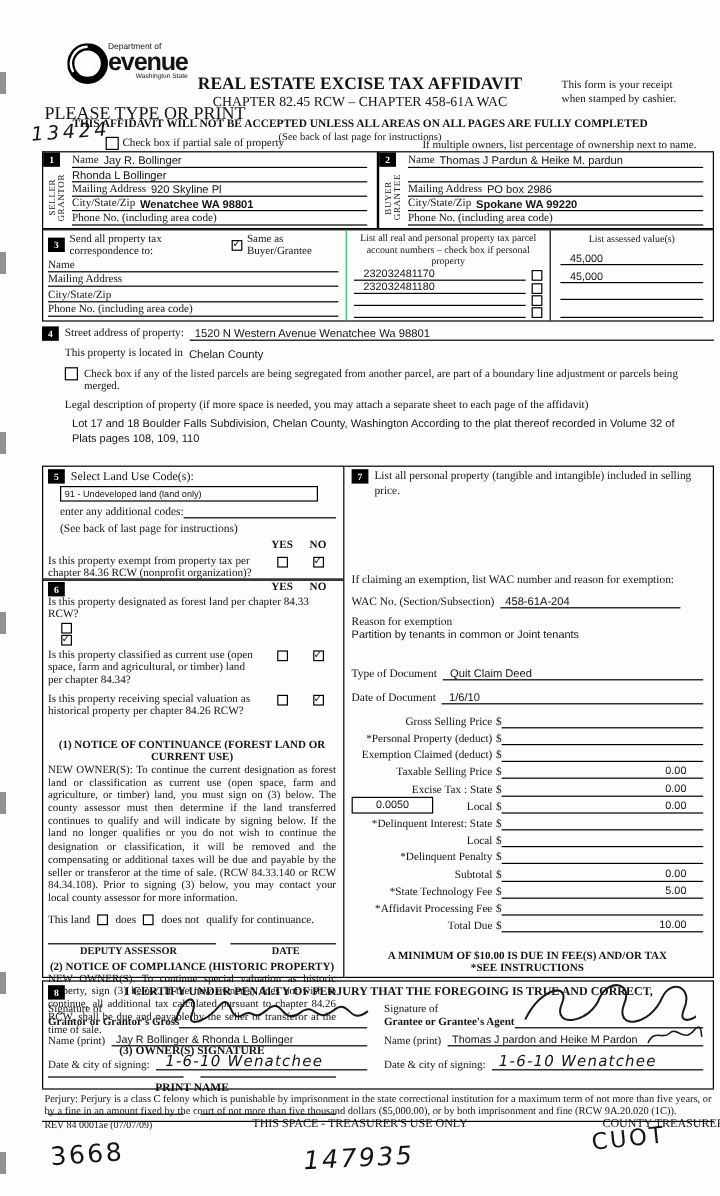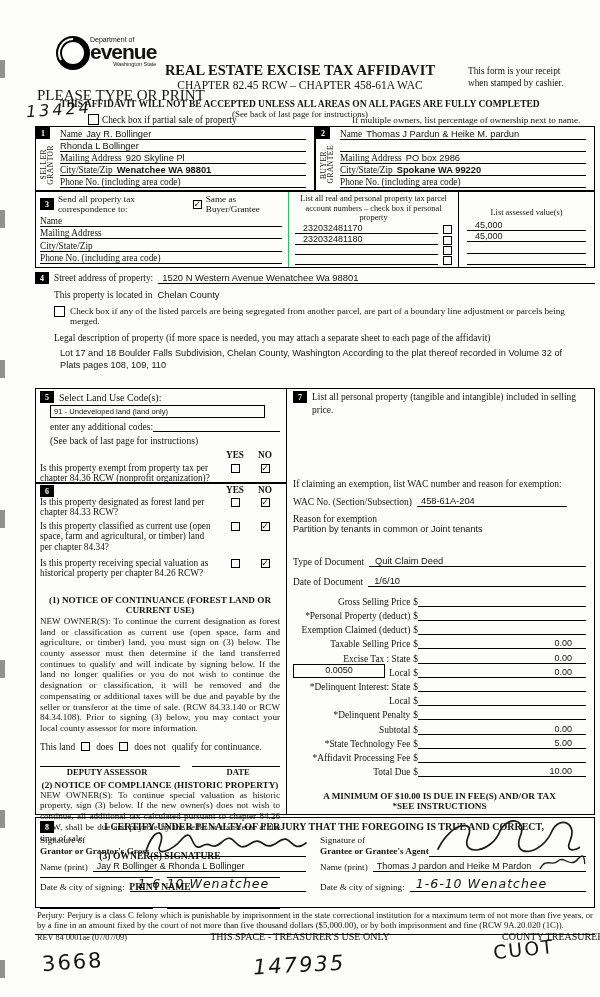--- a/index.html
+++ b/index.html
@@ -49,21 +49,21 @@
   .ycol, .ncol { width:30px; display:flex; justify-content:center; padding-top:1px; }
   .ynhead { display:flex; justify-content:flex-end; font-weight:bold; font-size:9.3px; }
   .ynhead span { width:30px; text-align:center; }
   .para { font-size:9.1px; line-height:1.18; text-align:justify; }
   .shead { font-size:9.6px; font-weight:bold; text-align:center; }
   
   .mrow { display:flex; align-items:flex-end; height:14.2px; font-size:9.4px; }
   .mlabel { flex:1; text-align:right; padding-right:3px; white-space:nowrap; }
   .mline { width:168px; border-bottom:1px solid #000; text-align:right; flex:none; }
   .mval { font-family:"Liberation Sans", sans-serif; font-size:9px; padding-right:14px; }
-  .ratebox { width:92px; border:1.5px solid #000; text-align:center; font-size:9px; height:14px; flex:none;
+  .ratebox { width:68px; border:1.5px solid #000; text-align:center; font-size:9px; height:14px; flex:none;
     font-family:"Liberation Sans", sans-serif; margin-right:4px; }
   
   .sig-svg { position:absolute; pointer-events:none; }
   .s8col { display:flex; flex-direction:column; }
   .s8row { display:flex; align-items:flex-end; font-size:9.2px; }
 </style>
 </head>
 <body>
 
 <div class="page">
@@ -194,21 +194,21 @@
           </div>
         <div class="prow">
             <span class="pl fill"></span>
             <span class="cb" style="margin-left:5px;"></span>
           </div>
         <div class="prow">
             <span class="pl fill"></span>
             <span class="cb" style="margin-left:5px;"></span>
           </div>
       </div>
-      <div style="flex:1; border-left:1px solid #000; padding:16px 8px 2px; display:flex; flex-direction:column;">
+      <div style="flex:1; border-left:1px solid #000; padding:3px 8px 2px; display:flex; flex-direction:column;">
         <div class="hdr85">List assessed value(s)</div>
         <div class="prow" style="margin-top:2px;">
             <span class="pl fill">45,000</span>
           </div>
         <div class="prow">
             <span class="pl fill">45,000</span>
           </div>
         <div class="prow">
             <span class="pl fill"></span>
           </div>
@@ -264,21 +264,21 @@
   </div>
 
   <div class="abs" style="left:35px; top:483px; width:252px; height:332px; border:1px solid #000; padding:1px 6px 0 4px;">
     <div class="r" style="justify-content:space-between; align-items:flex-start;">
       <span class="numbox">6</span>
       <div class="ynhead" style="flex:1;">
           <span>YES</span>
           <span>NO</span>
         </div>
     </div>
-    <div class="qrow" style="margin-top:0;">
+    <div class="qrow" style="margin-top:0;flex-direction:column;">
       <span class="qtext">Is this property designated as forest land per chapter 84.33 RCW?</span>
       <span class="ycol">
           <span class="cb"></span>
         </span>
       <span class="ncol">
           <span class="cb">✓</span>
         </span>
     </div>
     <div class="qrow">
       <span class="qtext">Is this property classified as current use (open space, farm and agricultural, or timber) land per chapter 84.34?</span>

